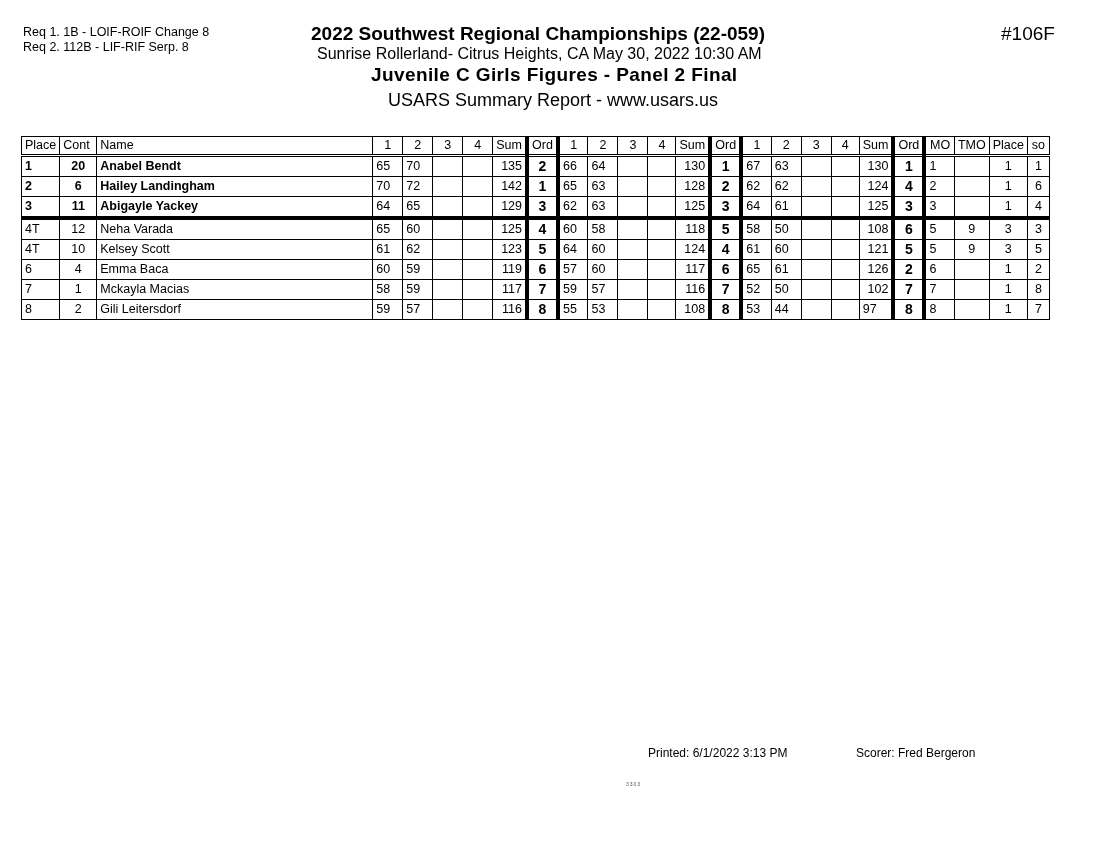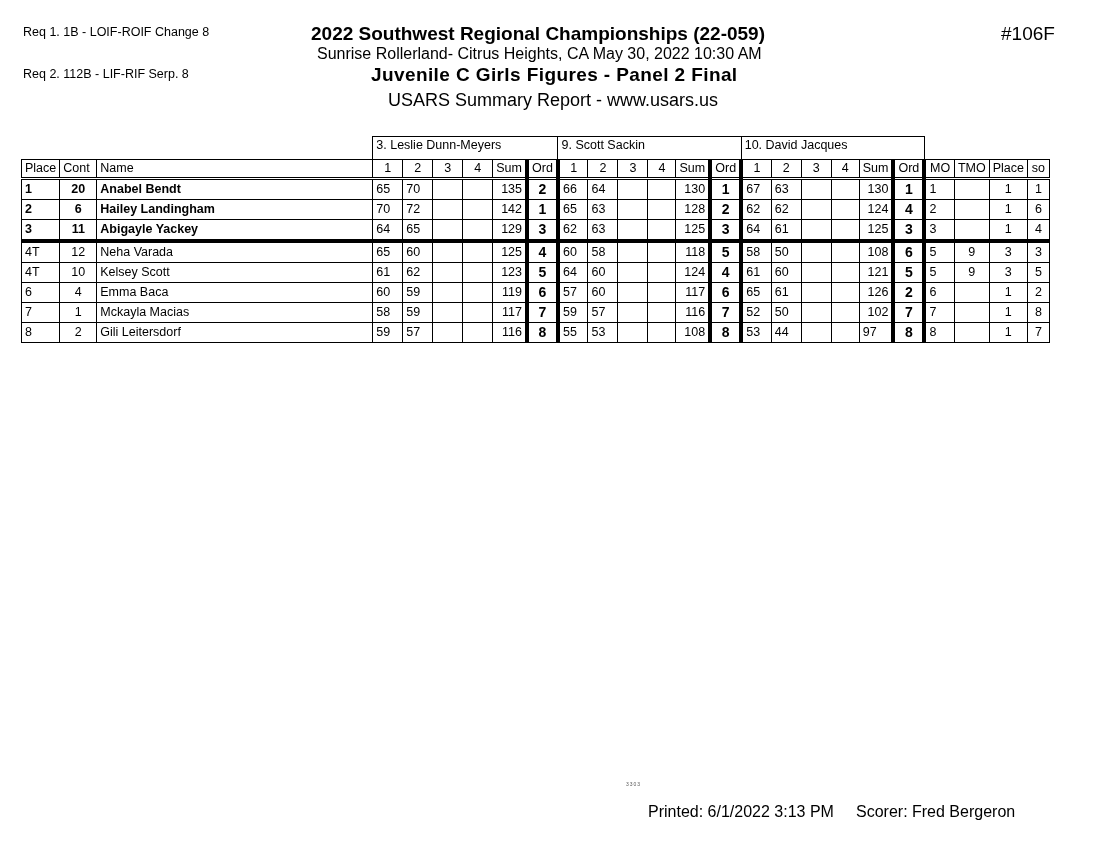--- a/index.html
+++ b/index.html
@@ -21,28 +21,28 @@
   table.grid tr.judges td.blank { border:none; }
   table.grid tr.hdr td { border-bottom:3px double #000; height:17px; line-height:17px; }
   table.grid tr.sep td { border-bottom:4px solid #000; }
   td.c { text-align:center; }
   td.r { text-align:right; }
   td.tl { border-left:4px solid #000 !important; }
   tr.top3 td { font-weight:bold; }
   tr.top3 td.sc { font-weight:normal; }
   td.ord { font-weight:bold; font-size:14px; text-align:center; }
 
-  .footer { font-size:16px; top:803px; }
+  .footer { font-size:12px; top:746px; }
   .tiny { font-size:5px; color:#555; letter-spacing:1px; top:781px; left:626px; }
 </style>
 </head>
 <body>
 
 <div class="abs req" style="top:25px;">Req  1.  1B - LOIF-ROIF Change 8</div>
-<div class="abs req" style="top:40px;margin-top:27px;">Req  2.  112B - LIF-RIF Serp. 8</div>
+<div class="abs req" style="top:40px;">Req  2.  112B - LIF-RIF Serp. 8</div>
 
 <div class="abs title" style="top:23px;">2022 Southwest Regional Championships (22-059)</div>
 <div class="abs sub" style="top:45px; left:317px;">Sunrise Rollerland- Citrus Heights, CA  May 30, 2022  10:30 AM</div>
 <div class="abs cat" style="top:64px; left:371px;">Juvenile C Girls Figures - Panel 2 Final</div>
 <div class="abs rep" style="top:90px; left:375px;margin-left:13px;">USARS Summary Report - www.usars.us</div>
 <div class="abs event-no">#106F</div>
 
 <table class="grid">
   <colgroup>
     <col style="width:38px">
@@ -65,27 +65,20 @@
       <col style="width:30px">
       <col style="width:28px">
       <col style="width:31px">
       <col style="width:31px">
     <col style="width:30px">
       <col style="width:33px">
       <col style="width:32px">
       <col style="width:22px">
   </colgroup>
   <tbody id="tbody">
-    <tr class="judges">
-      <td class="blank" colspan="3"></td>
-      <td colspan="6">3.  Leslie Dunn-Meyers</td>
-      <td colspan="6">9.  Scott Sackin</td>
-      <td colspan="6">10.  David Jacques</td>
-      <td class="blank" colspan="4"></td>
-    </tr>
     <tr class="hdr">
       <td>Place</td>
       <td>Cont</td>
       <td>Name</td>
       <td class="c">1</td>
       <td class="c">2</td>
       <td class="c">3</td>
       <td class="c">4</td>
       <td class="c">Sum</td>
       <td class="c tl">Ord</td>

